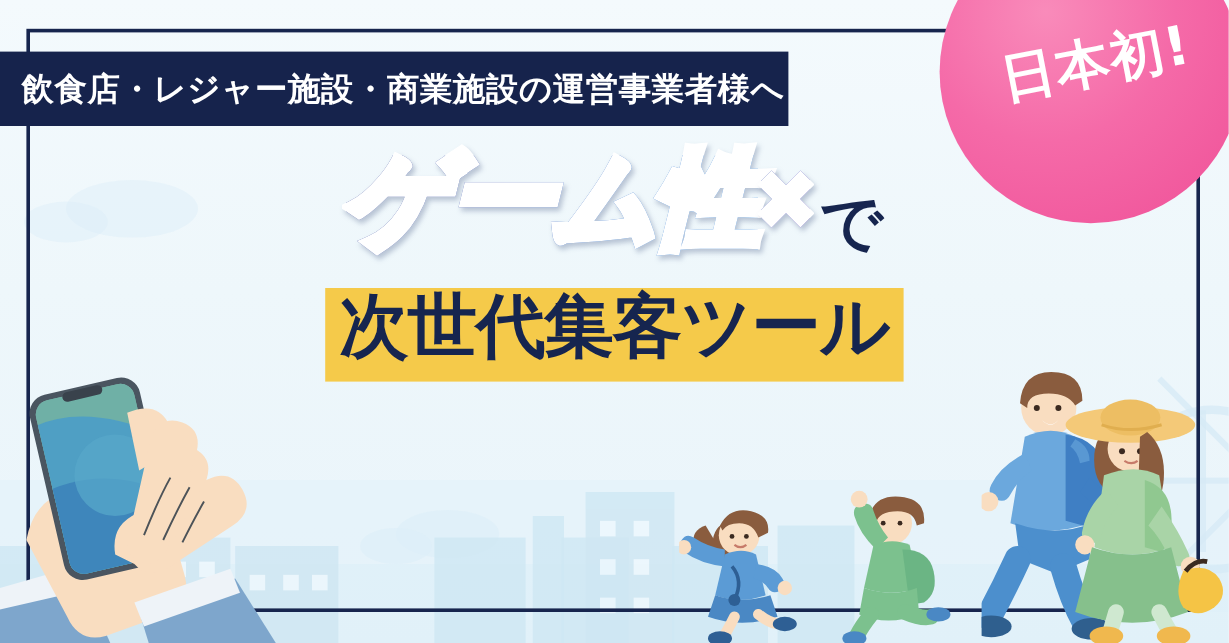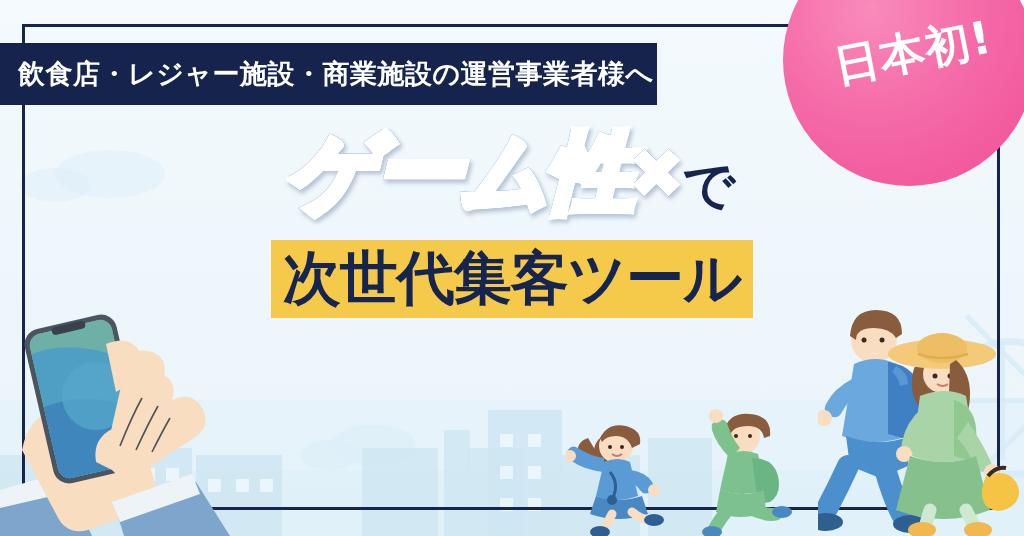--- a/index.html
+++ b/index.html
@@ -34,21 +34,21 @@
   
   .badge{position:absolute;left:783px;top:-66px;width:252px;height:252px;border-radius:50%;
     background:radial-gradient(circle at 35% 30%,#f98bba 0%,#f56aa8 45%,#ef4f97 100%);
     z-index:10;}
   .badge-text{position:absolute;left:820px;top:22px;width:190px;height:80px;z-index:11;
     color:#fff;font-size:45px;font-weight:800;letter-spacing:1px;
     transform:rotate(-11deg);text-align:center;white-space:nowrap;
     font-family:"DejaVu Sans",sans-serif;}
 
   
-  .headline{position:absolute;left:0;top:118px;width:1024px;z-index:8;text-align:center;}
+  .headline{position:absolute;left:0;top:118px;width:1024px;z-index:8;text-align:center;font-family:Liberation Mono, monospace;}
 
   .line1{position:relative;height:108px;white-space:nowrap;
     display:flex;align-items:center;justify-content:center;}
   .fancy{font-size:86px;font-weight:800;font-style:italic;line-height:1;
     letter-spacing:-1px;
     -webkit-text-stroke:9px #ffffff;paint-order:stroke fill;
     background-clip:text;-webkit-background-clip:text;color:transparent;
     filter:drop-shadow(2px 3px 2px rgba(40,60,110,.28));}
   .g-blue{background-image:linear-gradient(115deg,#1e2f86 0%,#1f3da3 35%,#1566c9 70%,#2b86e0 100%);}
   .g-cross{font-size:70px;margin:0 2px;

